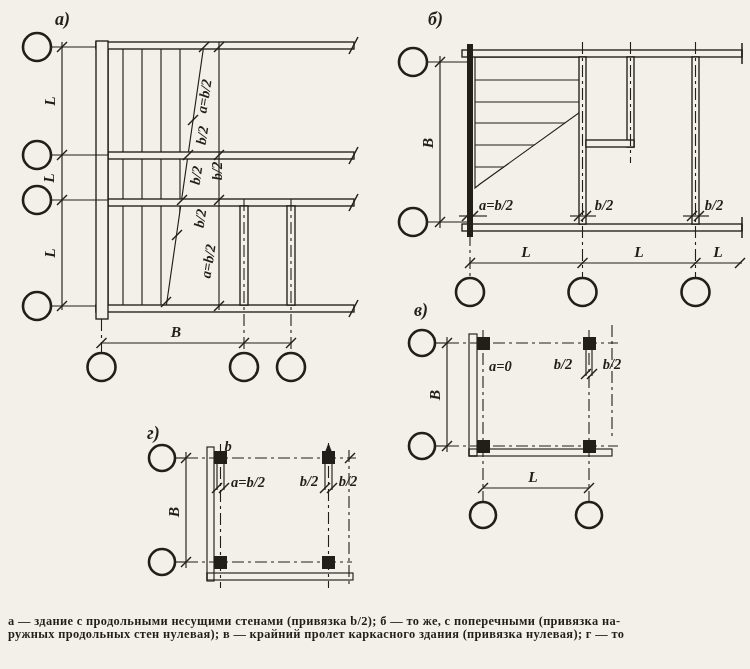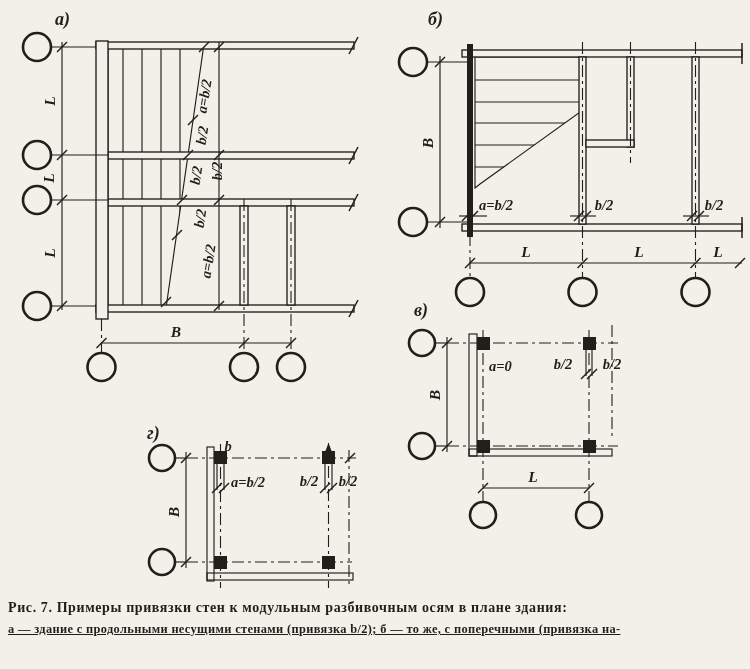--- a/index.html
+++ b/index.html
@@ -14,21 +14,21 @@
   .wall { fill:var(--paper); stroke:var(--ink); stroke-width:1.35; }
   .dark { fill:var(--ink); stroke:none; }
   .circ { fill:var(--paper); stroke:var(--ink); stroke-width:2.6; }
   
   .lbl  { font:italic 700 14.5px "Liberation Serif", serif; fill:var(--ink); }
   .dimt { font:italic 700 15.5px "Liberation Serif", serif; fill:var(--ink); }
   .tag  { font:italic 700 18px "Liberation Serif", serif; fill:var(--ink); }
   
   .caption { position:absolute; left:8px; top:599px; width:736px; color:var(--ink); }
   .cap-title { font:700 14px/17px "Liberation Serif", serif; letter-spacing:.6px; }
-  .cap-body  { font:700 12.4px/13.4px "Liberation Serif", serif; letter-spacing:.35px; margin-top:7px;text-decoration:underline; }
+  .cap-body  { font:700 12.4px/13.4px "Liberation Serif", serif; letter-spacing:.35px; margin-top:16px; }
 </style>
 </head>
 <body>
 
 <div class="page">
 <svg width="750" height="598" viewBox="0 0 750 598">
   <defs>
     <pattern id="dots" width="13" height="13" patternUnits="userSpaceOnUse">
       <circle cx="2" cy="3" r="1.1" fill="var(--ink,#221f1a)"></circle>
       <circle cx="7" cy="1" r="0.9" fill="var(--ink,#221f1a)"></circle>
@@ -331,18 +331,18 @@
     </g>
 
     <g>
       <use href="#acs" x="162" y="458"></use>
           <use href="#acs" x="162" y="562"></use>
     </g>
   </g>
 </svg>
 
 <div class="caption">
-  <div class="cap-title">Рис. 7. Примеры привязки стен к модульным разбивочным осям в плане здания:</div>
   <div class="cap-body">
     <div>а — здание с продольными несущими стенами (привязка b/2); б — то же, с поперечными (привязка на-</div>
+    <div>ружных продольных стен нулевая); в — крайний пролет каркасного здания (привязка нулевая); г — то</div>
   </div>
 </div>
 </div>
 
 </body></html>

